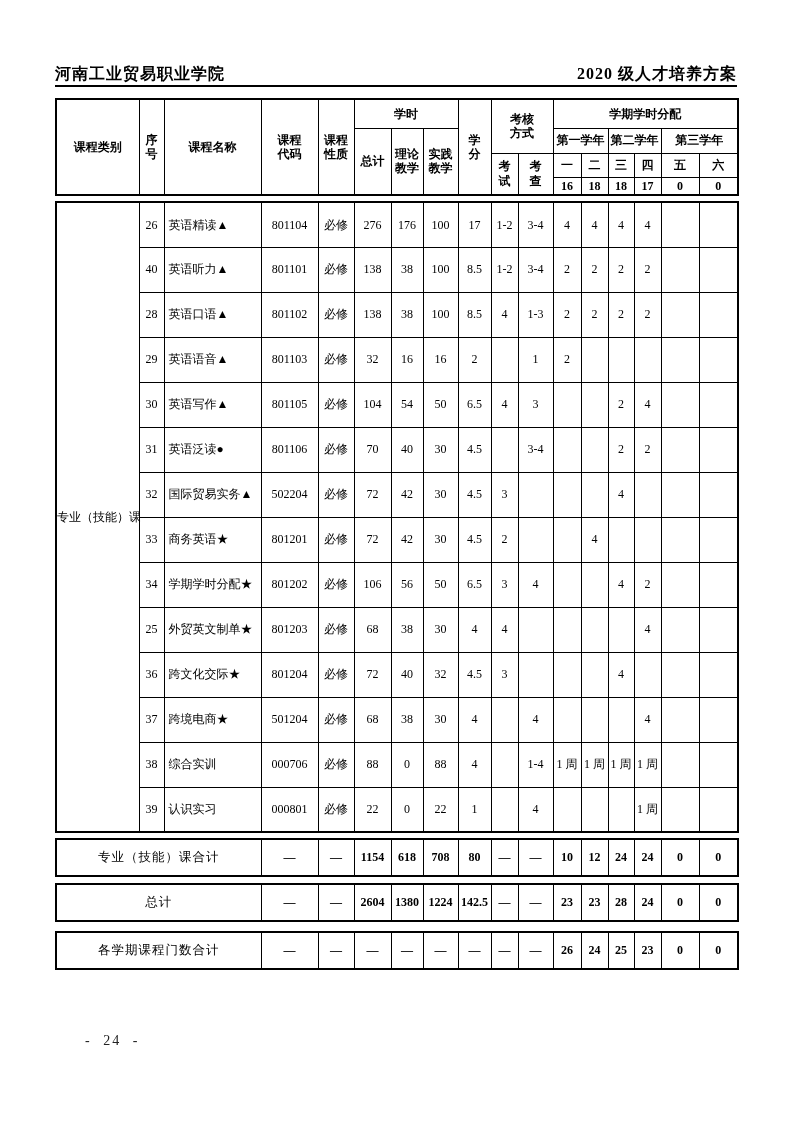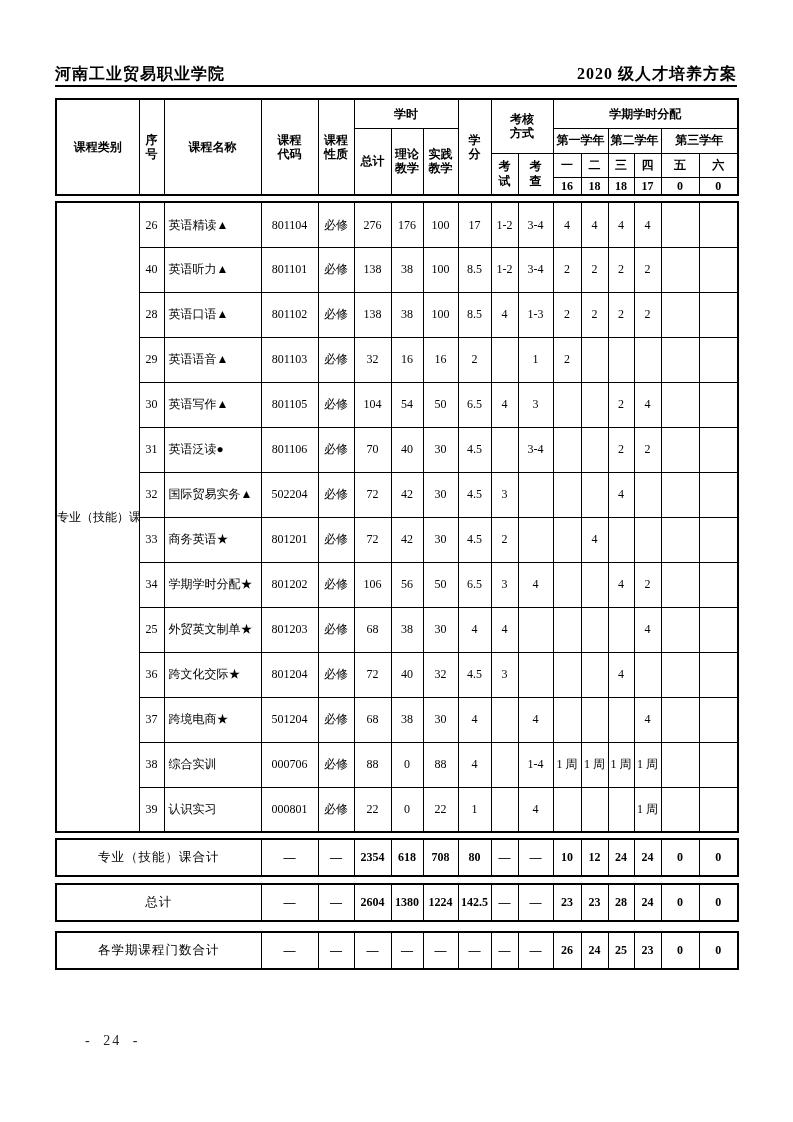--- a/index.html
+++ b/index.html
@@ -418,21 +418,21 @@
         <col style="width:26px">
         <col style="width:27px">
         <col style="width:38px">
         <col style="width:39px">
       </colgroup>
     <tbody>
         <tr id="sumrow-0">
           <td colspan="3" class="sum-label">专业（技能）课合计</td>
           <td class="sum-val">—</td>
           <td class="sum-val">—</td>
-          <td class="sum-val">2354</td>
+          <td class="sum-val">1154</td>
           <td class="sum-val">618</td>
           <td class="sum-val">708</td>
           <td class="sum-val">80</td>
           <td class="sum-val">—</td>
           <td class="sum-val">—</td>
           <td class="sum-val">10</td>
           <td class="sum-val">12</td>
           <td class="sum-val">24</td>
           <td class="sum-val">24</td>
           <td class="sum-val">0</td>

